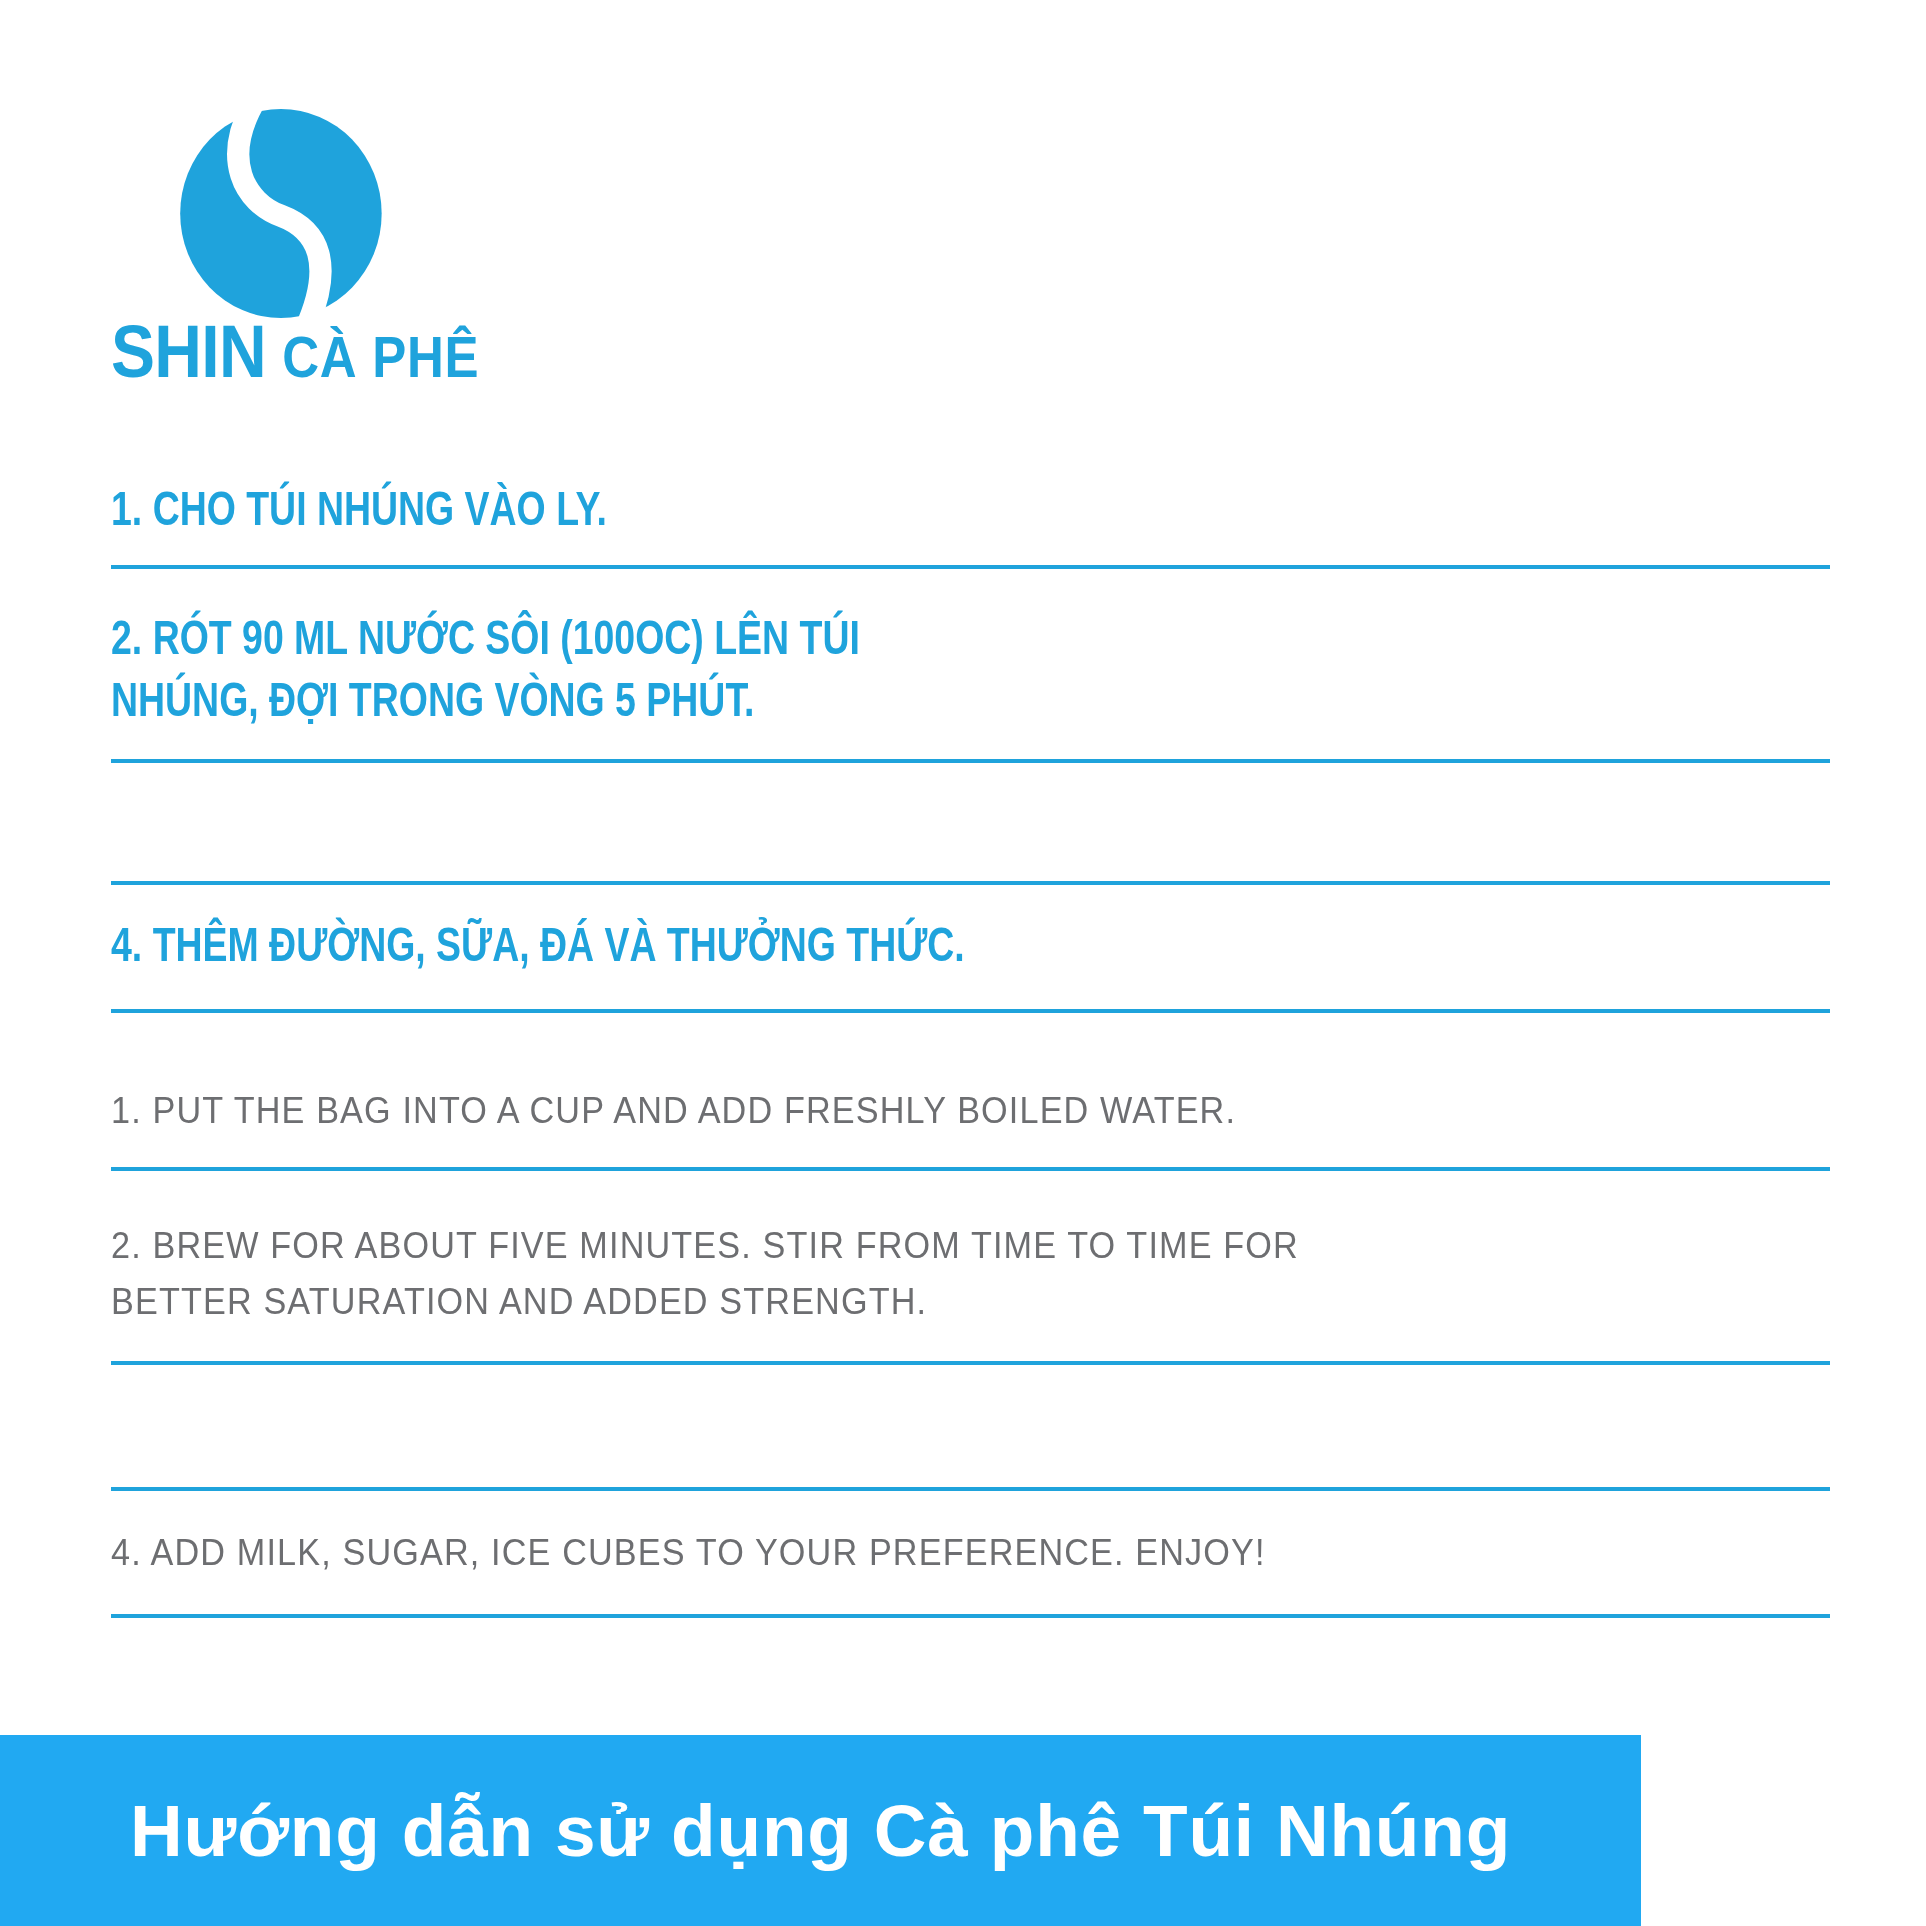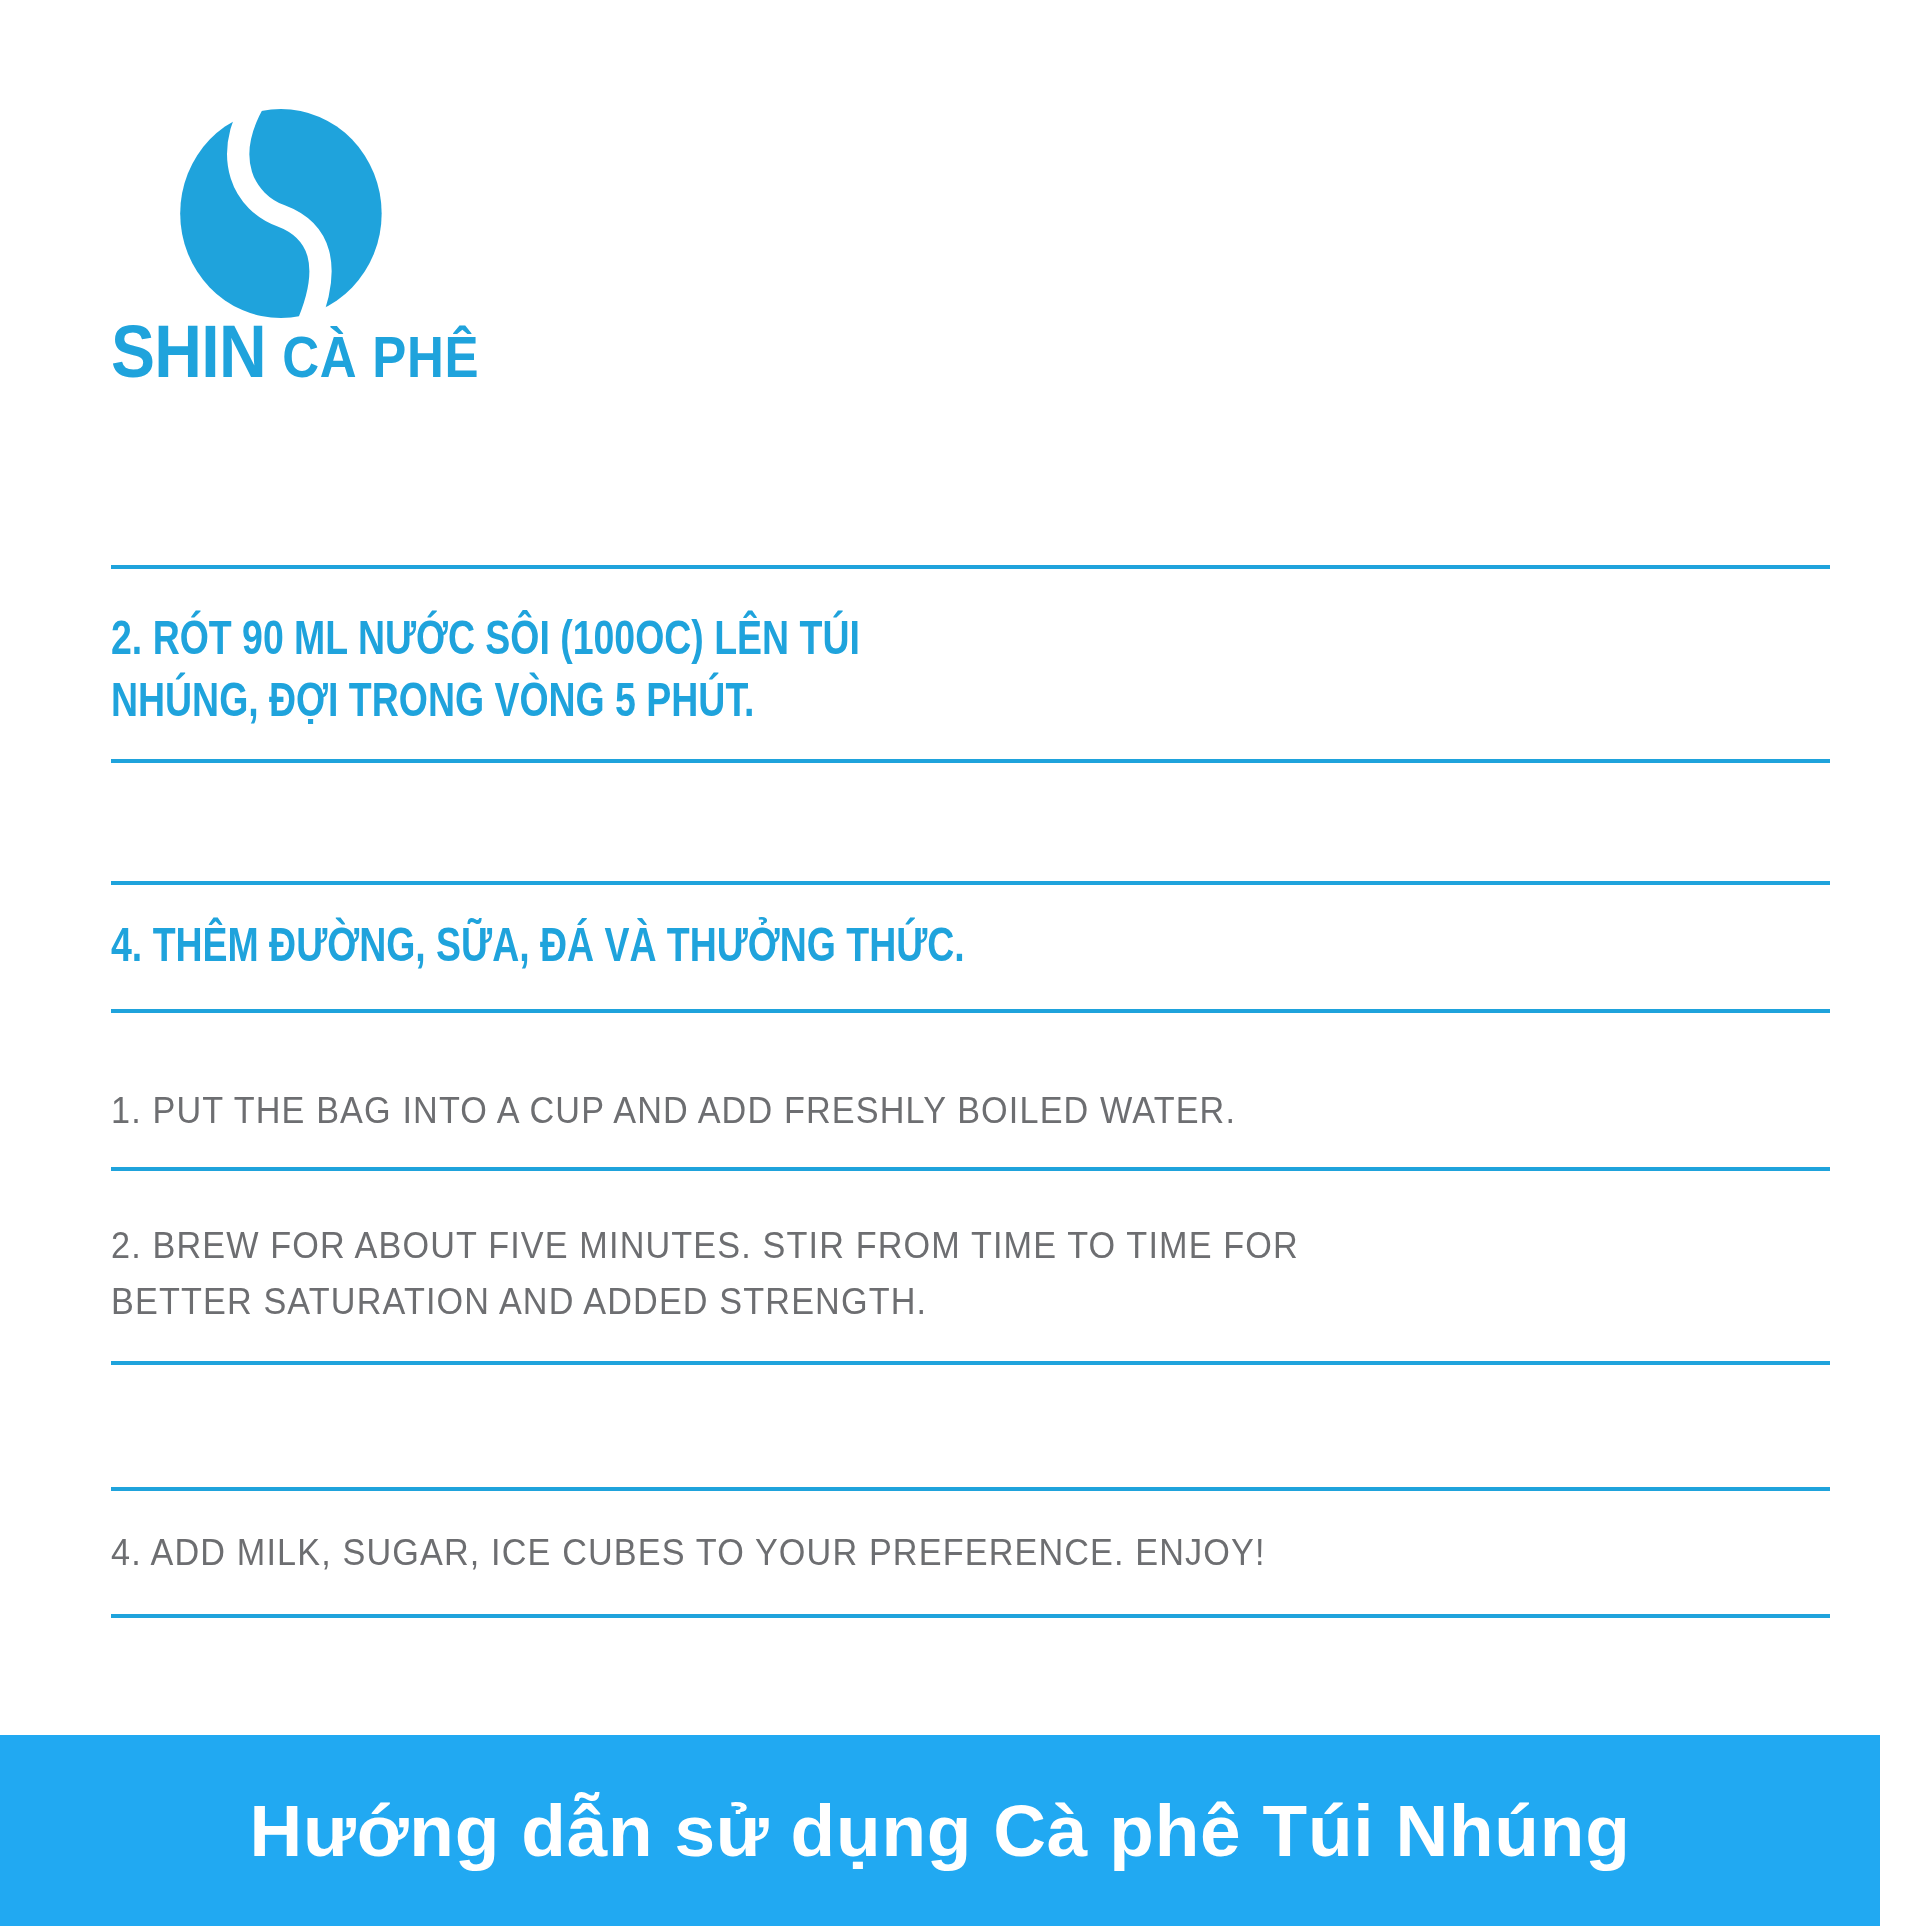--- a/index.html
+++ b/index.html
@@ -75,21 +75,21 @@
     width: 1719px;
     height: 3.5px;
     background: var(--accent);
   }
 
   
   .footer-banner {
     position: absolute;
     left: 0;
     top: 1735px;
-    width: 1880px;
+    width: 1641px;
     height: 191px;
     background: var(--banner);
     display: flex;
     align-items: center;
     justify-content: center;
   }
   .footer-title {
     color: #ffffff;
     font-size: 73px;
     font-weight: 700;
@@ -105,20 +105,23 @@
   <svg class="logo-mark" viewBox="0 0 570 580" aria-hidden="true">
     <ellipse cx="290" cy="290" rx="262" ry="272" fill="#1FA3DC"></ellipse>
     <path d="M 228,-14 C 128,150 198,262 290,296 C 386,332 432,420 352,596" fill="none" stroke="#ffffff" stroke-width="58" stroke-linecap="butt"></path>
   </svg>
 
   <div class="wordmark">
     <span class="brand-main">SHIN</span>
     <span class="brand-sub">CÀ PHÊ</span>
   </div>
 
+  <div class="step vi" style="top:478px">
+    <div class="line">1. CHO TÚI NHÚNG VÀO LY.</div>
+  </div>
   <div class="divider" style="top:565px"></div>
 
   <div class="step vi" style="top:607px">
     <div class="line">2. RÓT 90 ML NƯỚC SÔI (100OC) LÊN TÚI</div>
     <div class="line">NHÚNG, ĐỢI TRONG VÒNG 5 PHÚT.</div>
   </div>
   <div class="divider" style="top:759px"></div>
 
   <div class="divider" style="top:881px"></div>
 

